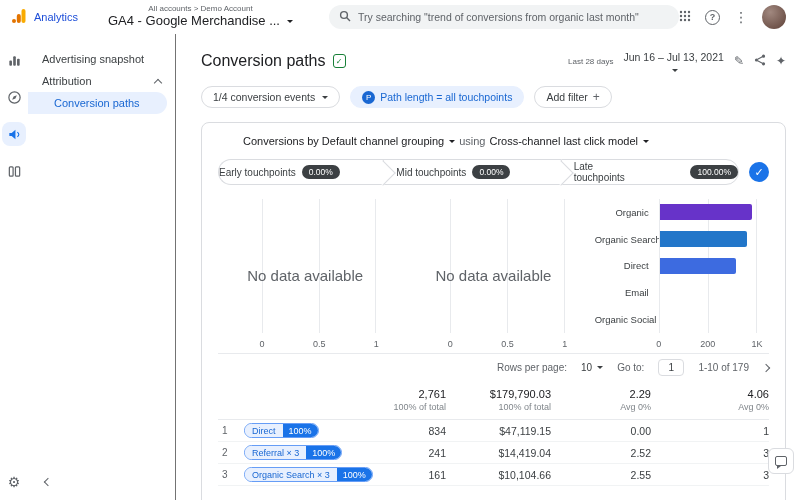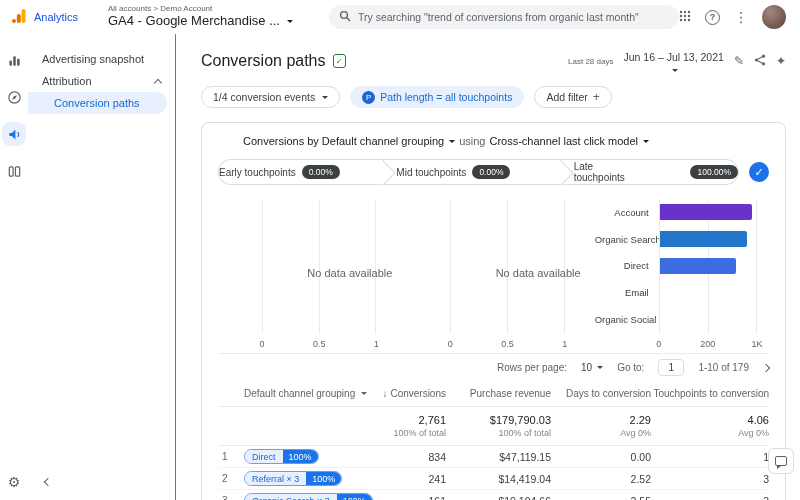--- a/index.html
+++ b/index.html
@@ -6,21 +6,21 @@
   html,body { width:800px; height:500px; }
   body {
     position:relative; overflow:hidden; background:#fff;
     font-family:"Liberation Sans", sans-serif; color:#3c4043; font-size:11px;
   }
   
   .topbar { position:absolute; top:0; left:0; right:0; height:34px; display:flex; align-items:center; padding:0 10px; background:#fff; z-index:10; }
   .brand { display:flex; align-items:center; gap:6px; width:88px; }
   .brand-text { font-size:11px; color:#1d4ed8; }
   .account-block { margin-left:10px; line-height:1.1; }
-  .breadcrumb { font-size:8px; color:#5f6368; }
+  .breadcrumb { font-size:8px; color:#5f6368;text-align:center; }
   .account-row { display:flex; align-items:center; gap:5px; font-size:13px; color:#202124; cursor:pointer; }
   .search { margin-left:36px; width:350px; height:24px; background:#f1f3f4; border-radius:14px; display:flex; align-items:center; padding:0 10px; gap:7px; }
   .search input { flex:1; border:none; outline:none; background:transparent; font-size:10.5px; color:#3c4043; font-family:"Liberation Sans",sans-serif; }
   .search input::placeholder { color:#5f6368; }
   .top-actions { margin-left:auto; display:flex; align-items:center; gap:14px; padding-right:4px; }
   .help-icon { width:15px; height:15px; border:1.4px solid #5f6368; border-radius:50%; display:flex; align-items:center; justify-content:center; font-size:9px; font-weight:bold; color:#5f6368; }
   .kebab-icon::before { content:"⋮"; font-size:14px; color:#5f6368; }
   .avatar { width:24px; height:24px; border-radius:50%; background:radial-gradient(circle at 35% 30%, #a1887f, #5d4037); }
   
   .rail { position:absolute; top:34px; left:0; width:28px; bottom:0; display:flex; flex-direction:column; align-items:center; padding-top:14px; gap:13px; background:#fff; z-index:9; }
@@ -71,21 +71,21 @@
   .seg-pct { background:#3c4043; color:#fff; font-size:8.5px; border-radius:8px; padding:2px 7px; }
   .check-circle { width:20px; height:20px; border-radius:50%; background:#1a73e8; margin-left:10px; display:flex; align-items:center; justify-content:center; flex:0 0 auto; cursor:pointer; }
   .check-circle::before { content:"✓"; color:#fff; font-size:11px; }
   
   .charts { margin-top:14px; display:flex; gap:14px; height:150px; }
   .chart { flex:1; position:relative; }
   .plot { position:absolute; top:0; bottom:16px; border-left:1px solid #e8eaed; border-right:1px solid #e8eaed; }
   .plot-empty { left:44px; right:16px; }
   .plot-bars { left:64px; right:12px; display:flex; flex-direction:column; justify-content:space-around; }
   .gl-mid { position:absolute; left:50%; top:0; bottom:0; width:1px; background:#e8eaed; }
-  .nodata { position:absolute; left:0; right:0; top:45%; text-align:right; font-size:11px; color:#5f6368; }
+  .nodata { position:absolute; left:0; right:0; top:45%; text-align:center; font-size:15px; color:#5f6368; }
   .bar-labels { position:absolute; top:0; bottom:16px; left:0; width:60px; display:flex; flex-direction:column; justify-content:space-around; }
   .bar-label { text-align:right; font-size:9.5px; color:#3c4043; padding-right:6px; white-space:nowrap; }
   .bar-slot { height:16px; position:relative; z-index:2; }
   .bar { height:16px; border-radius:0 2px 2px 0; }
   .ticks { position:absolute; bottom:0; height:12px; font-size:9px; color:#5f6368; }
   .ticks-empty { left:44px; right:16px; }
   .ticks-bars { left:64px; right:12px; }
   .tick { position:absolute; transform:translateX(-50%); top:2px; }
   .tick.t0 { left:0; } .tick.t1 { left:50%; } .tick.t2 { left:100%; }
   
@@ -301,21 +301,21 @@
         <div class="nodata">No data available</div>
         <div class="ticks ticks-empty">
           <span class="tick t0">0</span>
           <span class="tick t1">0.5</span>
           <span class="tick t2">1</span>
         </div>
       </div>
 
       <div class="chart">
         <div class="bar-labels">
-          <div class="bar-label">Account</div>
+          <div class="bar-label">Organic</div>
           <div class="bar-label">Organic Search</div>
           <div class="bar-label">Direct</div>
           <div class="bar-label">Email</div>
           <div class="bar-label">Organic Social</div>
         </div>
         <div class="plot plot-bars">
           <div class="gl-mid"></div>
           <div class="bar-slot">
               <div class="bar" style="width: 96%; background: rgb(103, 51, 201);"></div>
             </div>
@@ -343,31 +343,20 @@
         <span>10</span>
         <span class="cdown"></span>
       </span>
       <span>Go to:</span>
       <input class="goto-input" value="1" style="">
       <span>1-10 of 179</span>
       <span class="chev-right"></span>
     </div>
 
     <div>
-      <div class="trow thead">
-        <span></span>
-        <span class="th-channel">
-          <span>Default channel grouping</span>
-          <span class="cdown"></span>
-        </span>
-        <span class="th-num"><span class="sort-desc"></span><span>Conversions</span></span>
-        <span class="th-num">Purchase revenue</span>
-        <span class="th-num">Days to conversion</span>
-        <span class="th-num">Touchpoints to conversion</span>
-      </div>
 
       <div class="trow tsummary">
         <span></span>
           <span></span>
         <span class="cell-num">
             <div class="sum-v">2,761</div>
             <div class="sum-s">100% of total</div>
           </span>
         <span class="cell-num">
             <div class="sum-v">$179,790.03</div>

